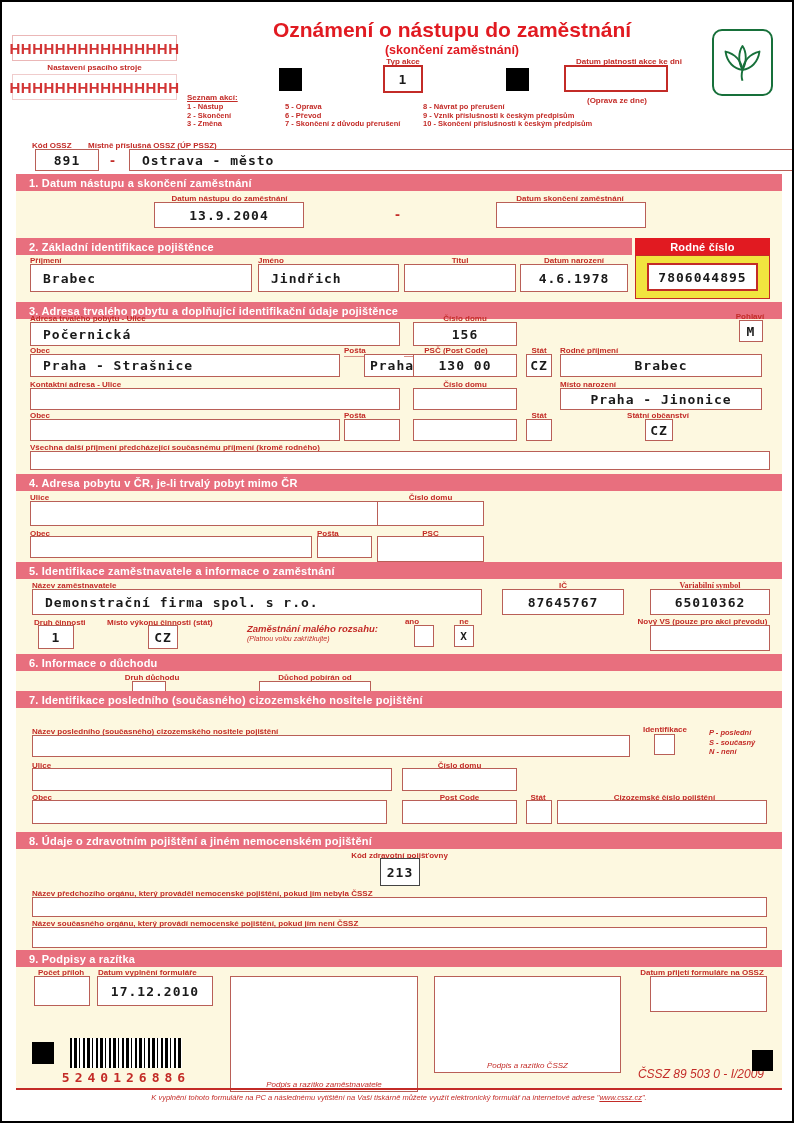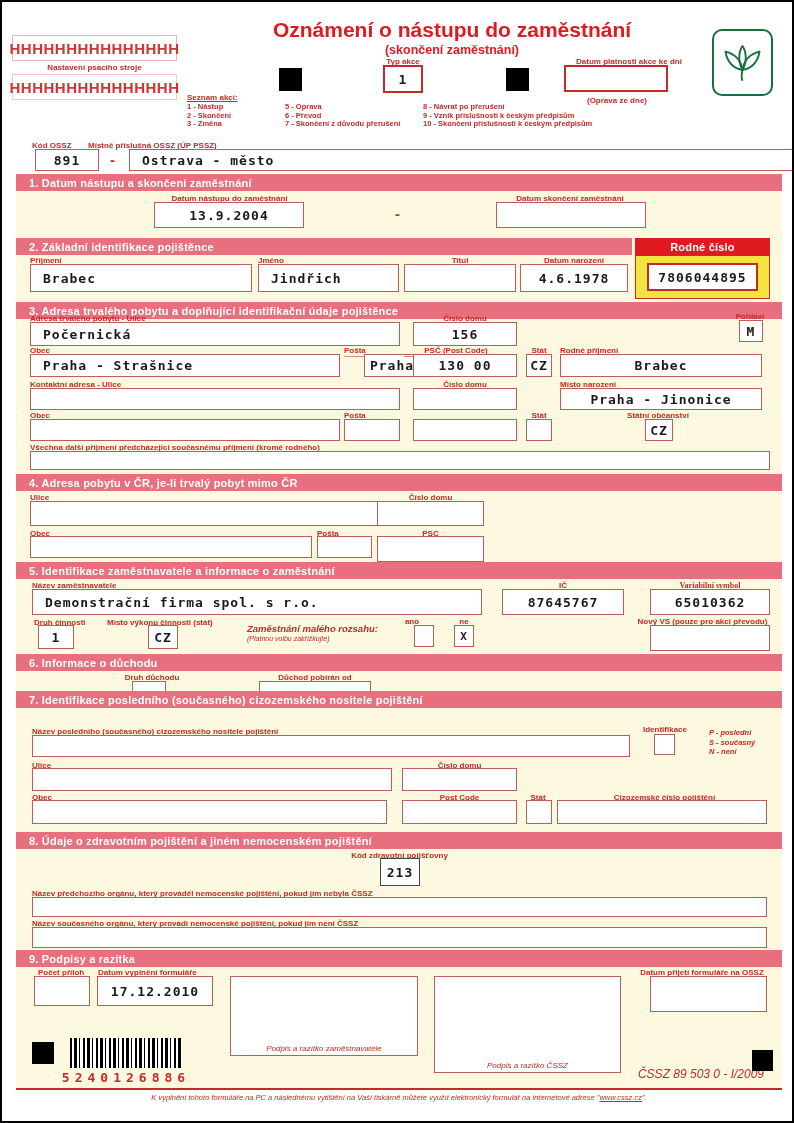--- a/index.html
+++ b/index.html
@@ -233,21 +233,21 @@
   <div class="box val vl" style="left:30px;top:895px;width:735px;height:20px;"></div>
   <div class="flab" style="left:30px;top:917px;width:735px;">Název současného orgánu, který provádí nemocenské pojištění, pokud jím není ČSSZ</div>
   <div class="box val vl" style="left:30px;top:925px;width:735px;height:21px;"></div>
 
   <div class="bar" style="top:948px;">9. Podpisy a razítka</div>
   <div class="lbl" style="left:36px;top:966px;">Počet příloh</div>
   <div class="box val vc" style="left:32px;top:974px;width:56px;height:30px;"></div>
   <div class="lbl" style="left:96px;top:966px;">Datum vyplnění formuláře</div>
   <div class="box val vc" style="left:95px;top:974px;width:116px;height:30px;">17.12.2010</div>
 
-  <div class="box" style="left:228px;top:974px;width:188px;height:80px;">
+  <div class="box" style="left:228px;top:974px;width:188px;height:116px;">
     <div class="sigcap">Podpis a razítko zaměstnavatele</div>
   </div>
   <div class="box" style="left:432px;top:974px;width:187px;height:97px;">
     <div class="sigcap">Podpis a razítko ČSSZ</div>
   </div>
 
   <div class="lbl ctr" style="left:632px;top:966px;width:136px;">Datum přijetí formuláře na OSSZ</div>
   <div class="box val vc" style="left:648px;top:974px;width:117px;height:36px;"></div>
 
   <div class="sq" style="left:30px;top:1040px;width:22px;height:22px;"></div>

